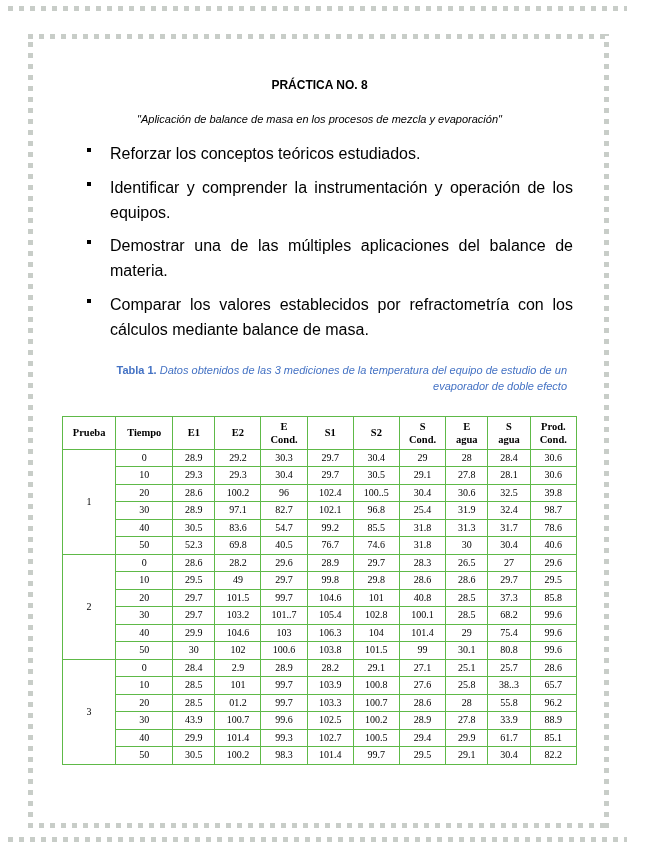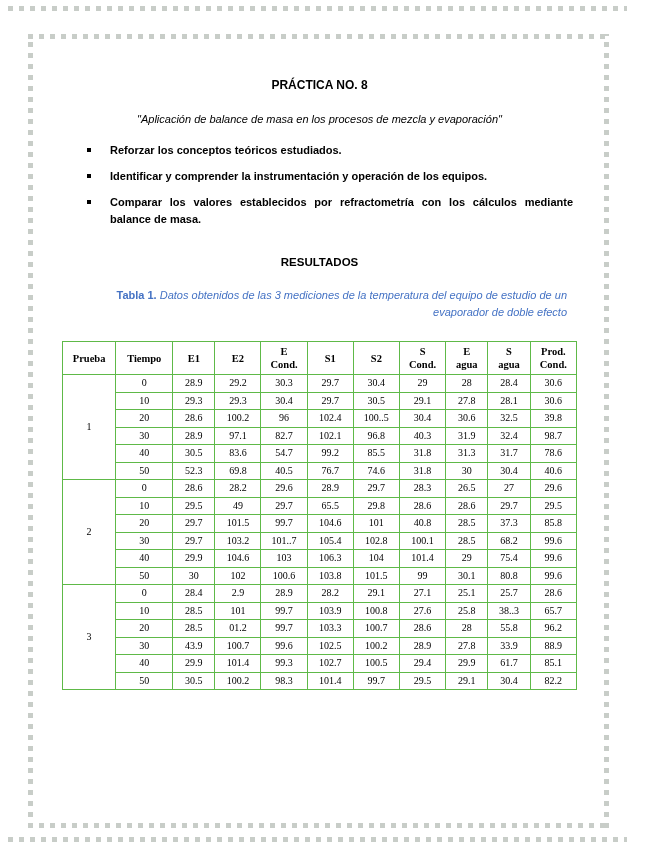--- a/index.html
+++ b/index.html
@@ -29,25 +29,24 @@
 
   .content{position:absolute;left:62px;right:58px;top:64px;}
 
   .title{font-size:12px;font-weight:bold;text-align:center;margin:14px 0 0 0;}
   .subtitle{font-size:11px;font-style:italic;text-align:center;margin:21px 0 0 0;}
   .section-heading{font-size:11.5px;font-weight:bold;text-align:center;margin:37px 0 0 0;}
 
   ul.objectives{list-style:none;margin:17px 0 0 0;padding:0 4px 0 24px;}
   ul.objectives li{
     position:relative;
-    font-size:11px;line-height:1.55;
+    font-size:16px;line-height:1.55;
     padding-left:24px;
     margin-bottom:9px;
     text-align:justify;
-    font-weight:bold;
   }
   ul.objectives li::before{
     content:"";position:absolute;left:1px;top:6px;
     width:4px;height:4px;background:#000;
   }
 
   .results-heading{margin-top:28px;}
 
   .caption{font-size:11px;text-align:right;color:var(--blue);margin:19px 10px 0 10px;line-height:1.5;}
   .caption .cap-label{font-weight:bold;}
@@ -93,24 +92,24 @@
   <div class="content">
 
     <div class="title">PRÁCTICA NO. 8</div>
 
     <div class="subtitle">"Aplicación de balance de masa en los procesos de mezcla y evaporación"</div>
 
 
     <ul class="objectives">
       <li>Reforzar los conceptos teóricos estudiados.</li>
       <li>Identificar y comprender la instrumentación y operación de los equipos.</li>
+      <li>Demostrar una de las múltiples aplicaciones del balance de materia.</li>
       <li>Comparar los valores establecidos por refractometría con los cálculos mediante balance de masa.</li>
     </ul>
 
-    <div class="section-heading results-heading">RESULTADOS</div>
 
     <div class="caption">
       <span class="cap-label">Tabla 1.</span>
       <span class="cap-text">Datos obtenidos de las 3 mediciones de la temperatura del equipo de estudio de un evaporador de doble efecto</span>
     </div>
 
     <table class="results">
       <colgroup>
         <col class="c-prueba">
           <col class="c-tiempo">
@@ -182,21 +181,21 @@
             <td>32.5</td>
             <td>39.8</td>
           </tr>
           <tr>
             <td>30</td>
             <td>28.9</td>
             <td>97.1</td>
             <td>82.7</td>
             <td>102.1</td>
             <td>96.8</td>
-            <td>40.3</td>
+            <td>25.4</td>
             <td>31.9</td>
             <td>32.4</td>
             <td>98.7</td>
           </tr>
           <tr>
             <td>40</td>
             <td>30.5</td>
             <td>83.6</td>
             <td>54.7</td>
             <td>99.2</td>
@@ -229,21 +228,21 @@
             <td>28.3</td>
             <td>26.5</td>
             <td>27</td>
             <td>29.6</td>
           </tr>
           <tr>
             <td>10</td>
             <td>29.5</td>
             <td>49</td>
             <td>29.7</td>
-            <td>65.5</td>
+            <td>99.8</td>
             <td>29.8</td>
             <td>28.6</td>
             <td>28.6</td>
             <td>29.7</td>
             <td>29.5</td>
           </tr>
           <tr>
             <td>20</td>
             <td>29.7</td>
             <td>101.5</td>

